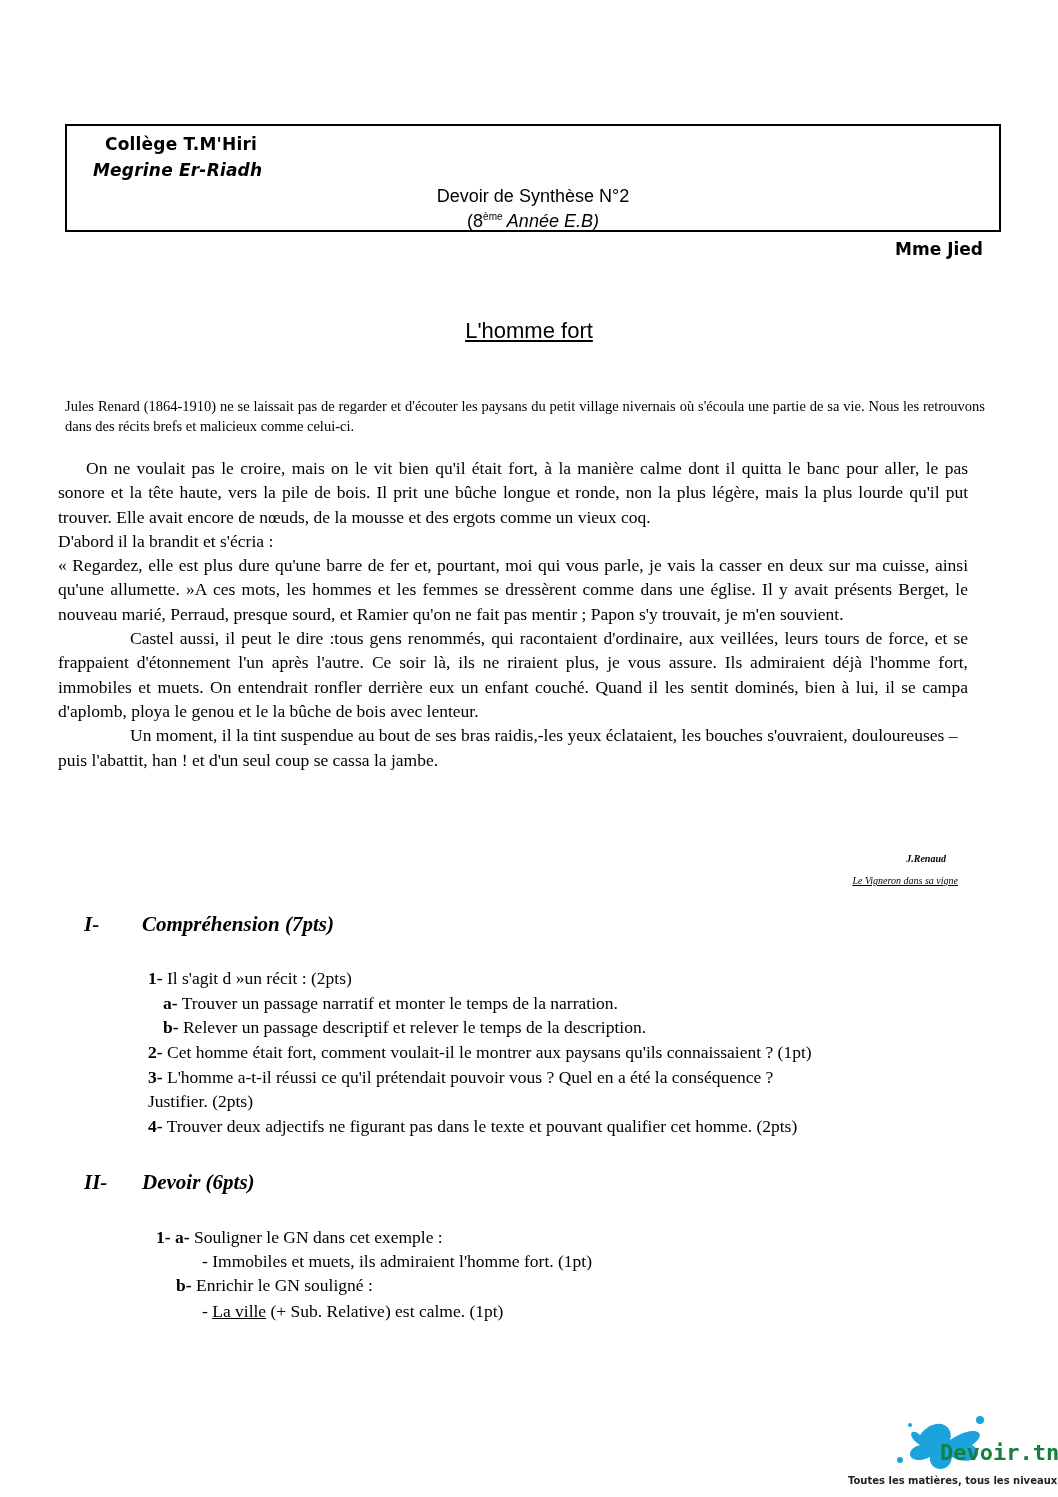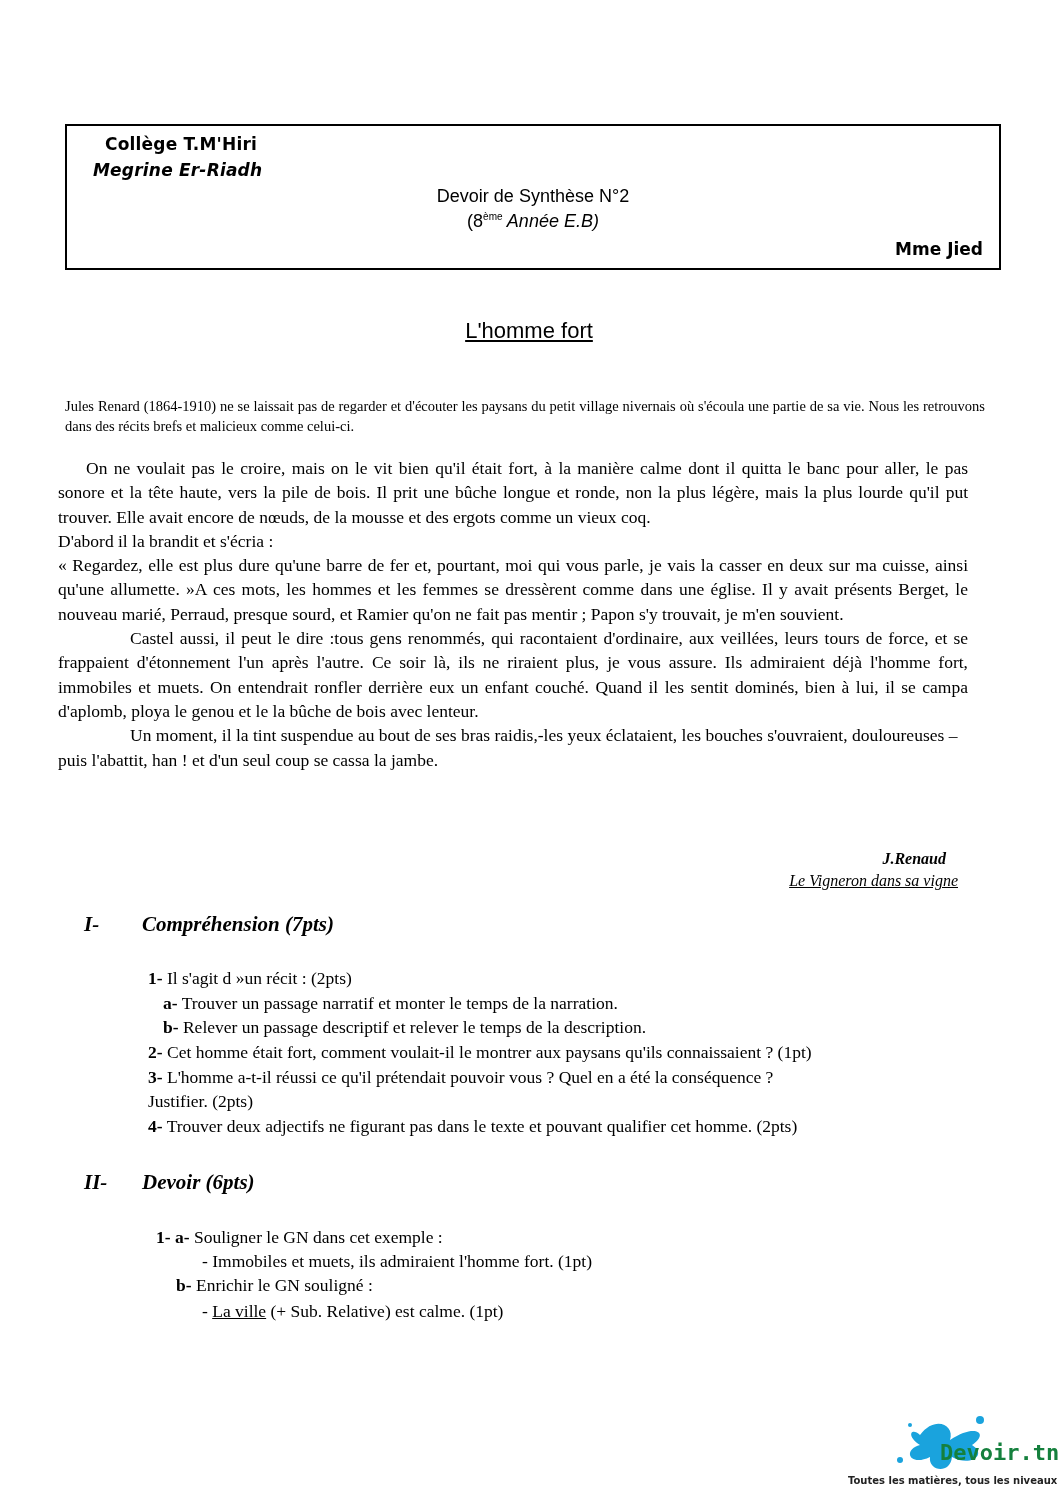--- a/index.html
+++ b/index.html
@@ -1,21 +1,21 @@
 <!DOCTYPE html>
 <html><head>
   <meta charset="utf-8">
   <style>
     html, body { margin: 0; padding: 0; background: #ffffff; }
     body {
       width: 1058px; height: 1497px; position: relative; overflow: hidden;
       font-family: "Liberation Serif", serif; color: #000;
     }
     .header-box {
-      position: absolute; left: 65px; top: 124px; width: 936px; height: 146px;
+      position: absolute; left: 65px; top: 124px; width: 936px; height: 108px;
       border: 2px solid #000; box-sizing: border-box;
     }
     .school {
       position: absolute; font-family: "DejaVu Sans", sans-serif; font-weight: bold;
       font-size: 17px; letter-spacing: 0.2px;
     }
     .school1 { left: 38px; top: 8px; }
     .school2 { left: 26px; top: 34px; font-style: italic; }
     .exam-title {
       position: absolute; left: 0; width: 100%; text-align: center;
@@ -39,21 +39,21 @@
     .body-text {
       position: absolute; left: 58px; width: 910px; top: 456px;
       font-size: 17.5px; line-height: 24.3px;
     }
     .body-text p { margin: 0; text-align: justify; }
     .ind1 { text-indent: 28px; }
     .ind2 { text-indent: 72px; }
     .nojust { text-align: left !important; }
     .signature {
       position: absolute; right: 100px; top: 848px; text-align: right;
-      font-style: italic; font-size: 16px; line-height: 22px;
+      font-style: italic; font-size: 10px; line-height: 22px;
     }
     .signature .author { font-weight: bold; margin-right: 12px; }
     .signature .book { text-decoration: underline; }
     .section-heading {
       position: absolute; left: 84px; font-size: 21px; font-weight: bold; font-style: italic;
     }
     .section-heading .num { display: inline-block; width: 58px; }
     .q {
       position: absolute; font-size: 17.5px; line-height: 24px; white-space: nowrap;
     }

